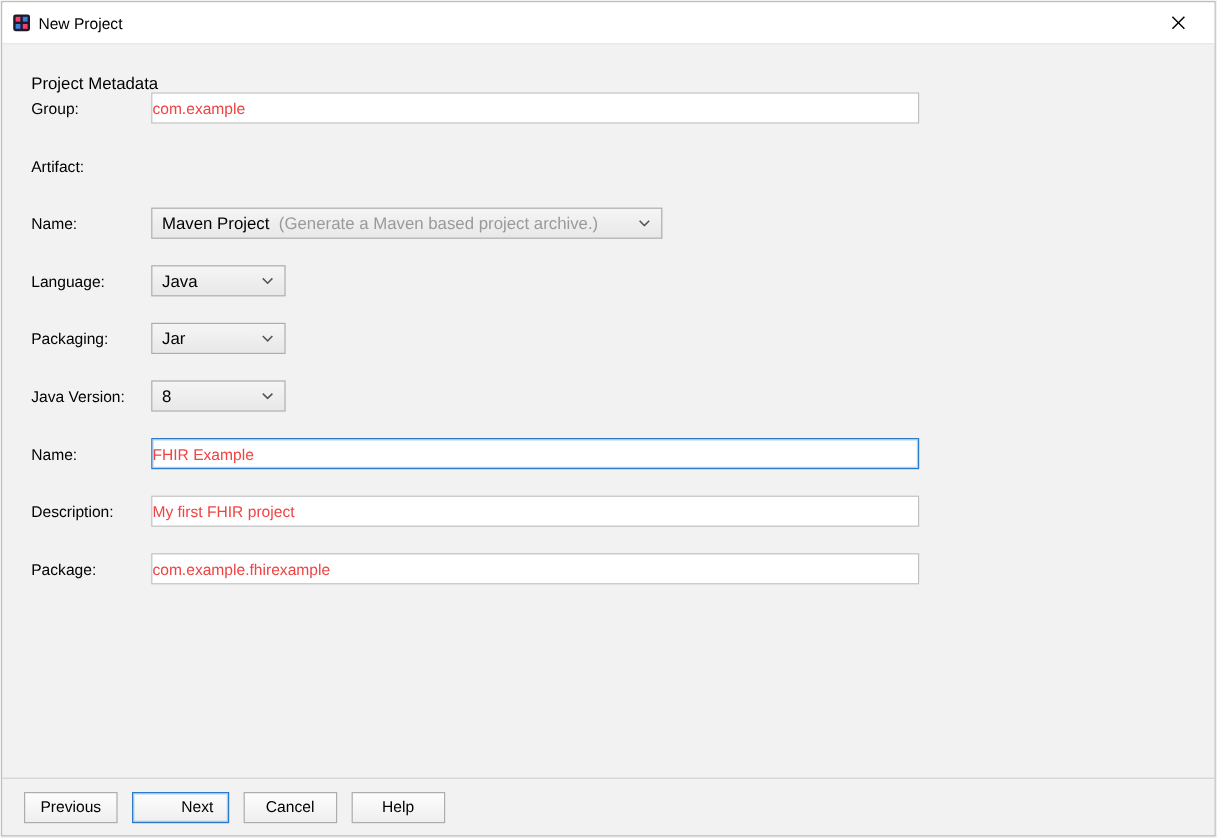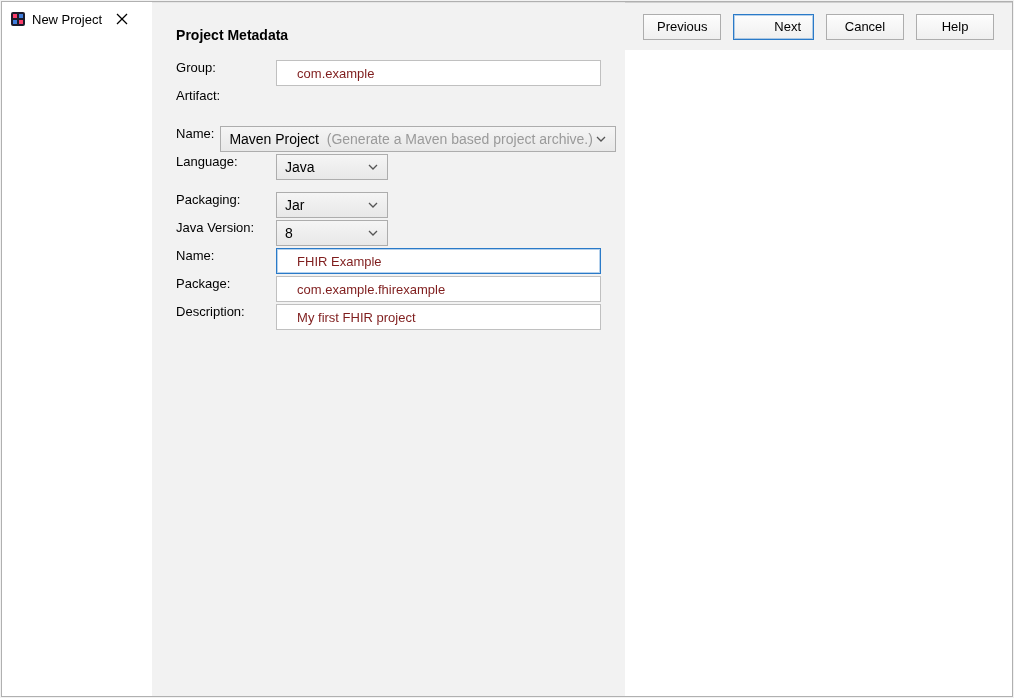--- a/index.html
+++ b/index.html
@@ -14,21 +14,21 @@
       width: 1014px;
       height: 698px;
       overflow: hidden;
     }
     .window {
       background: #fff;
       border: 1px solid #b0b0b0;
       width: 1012px;
       height: 696px;
       display: flex;
-      flex-direction: row;
+      flex-direction: column;
       position: relative;
       top: 1px;
       left: 1px;
     }
     .titlebar {
       height: 34px;
       display: flex;
       align-items: center;
       padding: 0 10px 0 8px;
       background: #fff;
@@ -56,49 +56,49 @@
       cursor: pointer;
     }
     .content {
       flex: 1;
       background: #f2f2f2;
       border-top: 1px solid #e6e6e6;
       padding: 24px 24px 0 24px;
       overflow: auto;
     }
     .section-header {
-      font-weight: bold;
+      font-weight: normal;
       font-size: 14px;
-      margin-bottom: 17px;
+      margin-bottom: 0;
       color: #000;
     }
     .form-row {
       display: flex;
-      align-items: flex-start;
-      margin-bottom: 2px;
+      align-items: center;
+      margin-bottom: 22px;
       min-height: 26px;
     }
     .form-row.gap-above {
       margin-top: 12px;
     }
     .form-label {
       width: 100px;
       color: #000;
       font-size: 13px;
       padding-right: 6px;
     }
     .text-input {
       flex: 1;
       max-width: 640px;
       height: 26px;
       border: 1px solid #c0c0c0;
       background: #fff;
-      padding: 0 20px;
-      font-size: 13px;
-      color: #7f1d1d;
+      padding: 0 0;
+      font-size: 13px;
+      color: #ef4444;
       font-family: inherit;
       outline: none;
     }
     .text-input.focused {
       border-color: #2a7ac8;
       box-shadow: 0 0 0 1px rgba(42,122,200,0.35) inset;
     }
     .dropdown {
       height: 26px;
       border: 1px solid #adadad;
@@ -131,21 +131,20 @@
       display: flex;
       justify-content: center;
       align-items: center;
       color: #555;
     }
     .footer {
       height: 48px;
       border-top: 1px solid #d0d0d0;
       background: #f2f2f2;
       display: flex;
-      justify-content: flex-end;
       align-items: center;
       padding: 0 18px;
       gap: 12px;
     }
     .btn {
       min-width: 78px;
       height: 26px;
       border: 1px solid #adadad;
       background: linear-gradient(#fdfdfd, #efefef);
       font-size: 13px;
@@ -247,27 +246,27 @@
       </div>
     </div>
 
 
     <div class="form-row">
       <div class="form-label">Name:</div>
       <input class="text-input focused" type="text" value="FHIR Example" style="">
     </div>
 
     <div class="form-row">
+      <div class="form-label">Description:</div>
+      <input class="text-input" type="text" value="My first FHIR project" style="">
+    </div>
+
+    <div class="form-row">
       <div class="form-label">Package:</div>
       <input class="text-input" type="text" value="com.example.fhirexample" style="">
-    </div>
-
-    <div class="form-row">
-      <div class="form-label">Description:</div>
-      <input class="text-input" type="text" value="My first FHIR project" style="">
     </div>
   </div>
 
   <div class="footer">
     <button class="btn">Previous</button>
     <button class="btn default">Next</button>
     <button class="btn">Cancel</button>
     <button class="btn">Help</button>
   </div>
 

